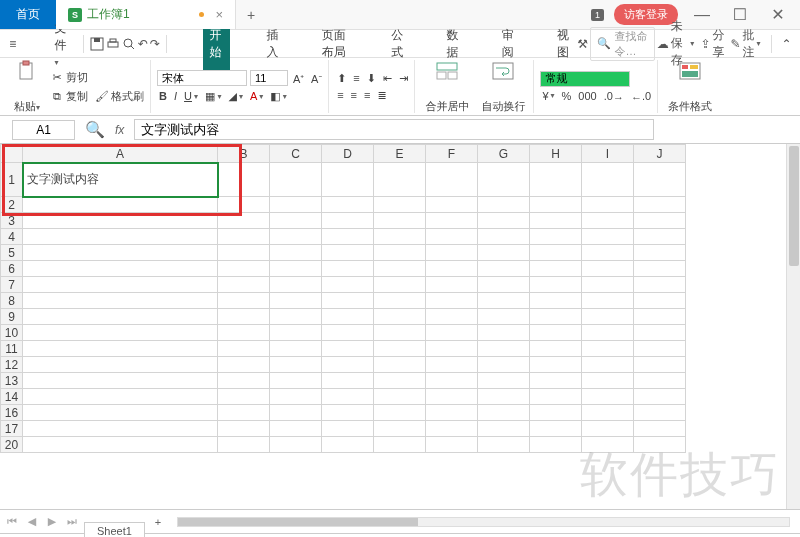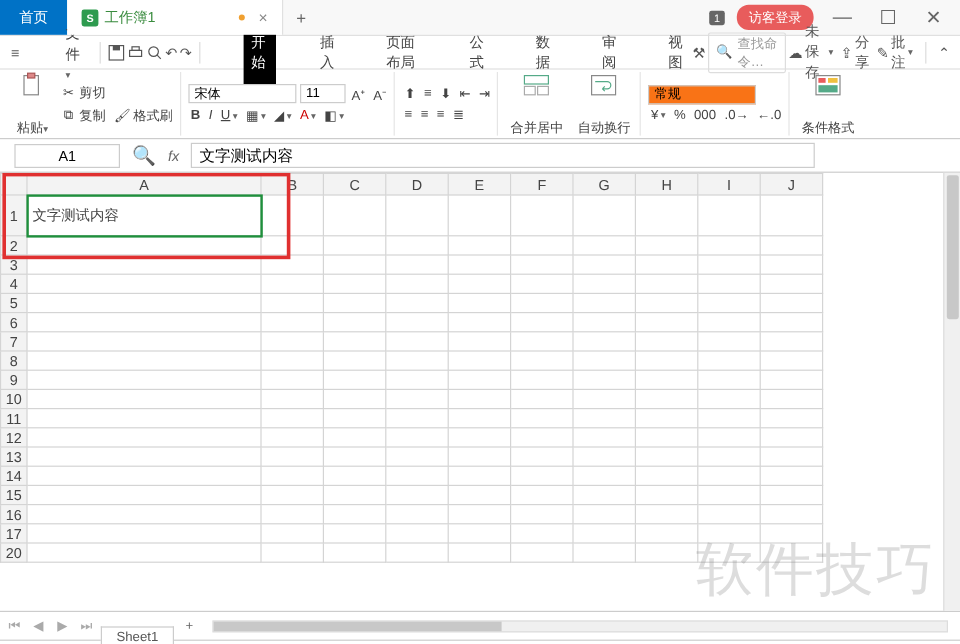--- a/index.html
+++ b/index.html
@@ -14,42 +14,42 @@
 .tab-doc .close-x { color: #888; font-size: 13px; cursor: pointer; }
 .tab-add { width: 30px; display: flex; align-items: center; justify-content: center; color: #666; font-size: 14px; cursor: pointer; }
 .titlebar-right { margin-left: auto; display: flex; align-items: center; gap: 10px; padding-right: 8px; }
 .badge { background: #666; color: #fff; font-size: 9px; padding: 1px 4px; border-radius: 2px; }
 .login-btn { background: #e85c5c; color: #fff; border: none; border-radius: 10px; padding: 3px 10px; font-size: 11px; cursor: pointer; }
 .win-btn { width: 28px; height: 20px; display: flex; align-items: center; justify-content: center; color: #666; cursor: pointer; }
 
 .menubar { height: 28px; display: flex; align-items: center; padding: 0 8px; gap: 2px; border-bottom: 1px solid #e0e0e0; font-size: 12px; color: #444; }
 .menu-icon { width: 16px; height: 16px; display: inline-flex; align-items: center; justify-content: center; color: #555; }
 .menu-item { padding: 0 4px; cursor: pointer; margin-left: 31px; }
-.menu-start { background: #000000; color: #fff; padding: 12px 6px; border-radius: 2px; }
+.menu-start { background: #0f766e; color: #fff; padding: 12px 6px; border-radius: 2px; }
 .menu-sep { width: 1px; height: 18px; background: #ddd; margin: 0 4px; }
 .search-box { display: flex; align-items: center; border: 1px solid #ddd; border-radius: 2px; padding: 1px 6px; gap: 4px; color: #999; font-size: 11px; width: 100px; }
 .menu-right { margin-left: auto; display: flex; align-items: center; gap: 6px; }
 .menu-right-item { display: flex; align-items: center; gap: 2px; cursor: pointer; color: #555; }
 
 .ribbon { height: 58px; border-bottom: 1px solid #ccc; display: flex; align-items: stretch; padding: 2px 6px; gap: 2px; font-size: 11px; color: #444; }
 .ribbon-group { display: flex; align-items: center; padding: 0 4px; border-right: 1px solid #e5e5e5; gap: 4px; }
 .ribbon-group:last-child { border-right: none; }
 .big-btn { display: flex; flex-direction: column; align-items: center; justify-content: center; gap: 16px; padding: 2px 4px; cursor: pointer; }
 .big-btn .icn { width: 24px; height: 24px; display: flex; align-items: center; justify-content: center; }
 .small-btns { display: flex; flex-direction: column; gap: 2px; }
 .small-row { display: flex; align-items: center; gap: 3px; }
 .sb { padding: 1px 2px; cursor: pointer; display: flex; align-items: center; gap: 2px; }
 .sb .icn-sm { width: 14px; height: 14px; display: inline-flex; align-items: center; justify-content: center; }
 .font-sel { border: 1px solid #ccc; font-size: 11px; padding: 1px 4px; width: 90px; background: #fff; }
 .size-sel { border: 1px solid #ccc; font-size: 11px; padding: 1px 4px; width: 38px; background: #fff; }
-.numfmt-sel { border: 1px solid #ccc; font-size: 11px; padding: 1px 4px; width: 90px; background: #f97316; }
+.numfmt-sel { border: 1px solid #ccc; font-size: 11px; padding: 1px 4px; width: 90px; background: #22c55e; }
 .tiny-dd { font-size: 8px; color: #666; }
 
 .namebar { height: 28px; display: flex; align-items: center; padding: 4px 12px; gap: 10px; border-bottom: 1px solid #ccc; }
-.name-box { border: 1px solid #ccc; width: 88px; padding: 2px 6px; font-size: 12px; text-align: center; background: #fff; }
+.name-box { border: 1px solid #ccc; width: 63px; padding: 2px 6px; font-size: 12px; text-align: center; background: #fff; }
 .fx-label { font-style: italic; font-size: 12px; color: #666; }
 .formula-input { border: 1px solid #ccc; flex: 1; max-width: 520px; padding: 2px 6px; font-size: 13px; background: #fff; }
 
 .sheet-wrap { position: relative; height: 365px; display: flex; }
 .grid-area { flex: 1; position: relative; overflow: hidden; }
 table.grid { border-collapse: collapse; table-layout: fixed; }
 table.grid th, table.grid td { border: 1px solid #d4d4d4; font-size: 12px; color: #444; }
 table.grid th { background: #f3f3f3; font-weight: normal; text-align: center; }
 th.corner { width: 22px; height: 18px; }
 th.colh { width: 52px; height: 18px; }
@@ -490,33 +490,20 @@
             <td class="cell"></td>
             <td class="cell"></td>
             <td class="cell"></td>
             <td class="cell"></td>
             <td class="cell"></td>
             <td class="cell"></td>
             <td class="cell"></td>
             <td class="cell"></td>
           </tr>
       <tr>
-            <th class="rowh">15</th>
-            <td class="cell"></td>
-            <td class="cell"></td>
-            <td class="cell"></td>
-            <td class="cell"></td>
-            <td class="cell"></td>
-            <td class="cell"></td>
-            <td class="cell"></td>
-            <td class="cell"></td>
-            <td class="cell"></td>
-            <td class="cell"></td>
-          </tr>
-      <tr>
             <th class="rowh">16</th>
             <td class="cell"></td>
             <td class="cell"></td>
             <td class="cell"></td>
             <td class="cell"></td>
             <td class="cell"></td>
             <td class="cell"></td>
             <td class="cell"></td>
             <td class="cell"></td>
             <td class="cell"></td>

